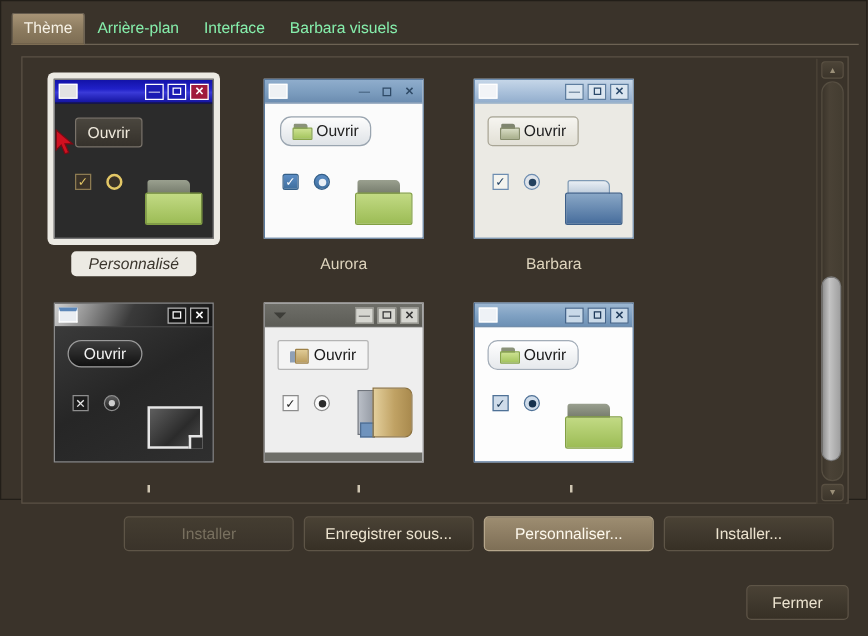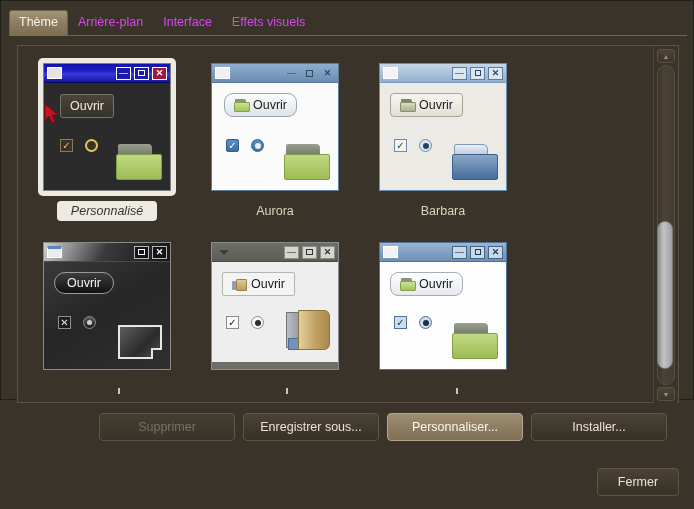--- a/index.html
+++ b/index.html
@@ -22,21 +22,21 @@
   
   #tabbar {
     position: absolute; left: 8px; top: 8px;
     width: 678px; height: 27px;
     display: flex; align-items: flex-end;
     border-bottom: 1px solid #6d6354;
   }
   .tab {
     padding: 4px 9px 5px 9px;
     font-size: 12.5px;
-    color: #d946ef;
+    color: #86efac;
     border: 1px solid transparent;
     border-bottom: none;
     line-height: 15px;
     white-space: nowrap;
     cursor: default;
   }
   .tab.active {
     background: linear-gradient(to bottom, #a79476 0%, #8d7c60 50%, #7d6d53 100%);
     border: 1px solid #6d6354;
     border-bottom: 1px solid #7d6d53;
@@ -210,21 +210,21 @@
 </style>
 </head>
 <body>
 
 <div id="app">
 
   <div id="tabbar">
     <div class="tab active"><span>Thème</span></div>
     <div class="tab"><span>Arrière-plan</span></div>
     <div class="tab"><span>Interface</span></div>
-    <div class="tab"><span>Effets visuels</span></div>
+    <div class="tab"><span>Barbara visuels</span></div>
   </div>
 
   <div id="listframe">
     <div id="listinner">
       <div class="grid">
 
         <div class="row">
 
           <div class="cell selected">
             <div class="prevwrap">
@@ -469,21 +469,21 @@
         <div class="sb-thumb" style="top:155px;height:148px;left:-1px;"></div>
       </div>
       <div class="sb-arrow" id="sb-down">
           <span>▼</span>
         </div>
     </div>
   </div>
 
   <div class="actions">
     <div class="abtn disabled">
-        <span>Supprimer</span>
+        <span>Installer</span>
       </div>
     <div class="abtn">
         <span>Enregistrer sous...</span>
       </div>
     <div class="abtn hover">
         <span>Personnaliser...</span>
       </div>
     <div class="abtn">
         <span>Installer...</span>
       </div>

